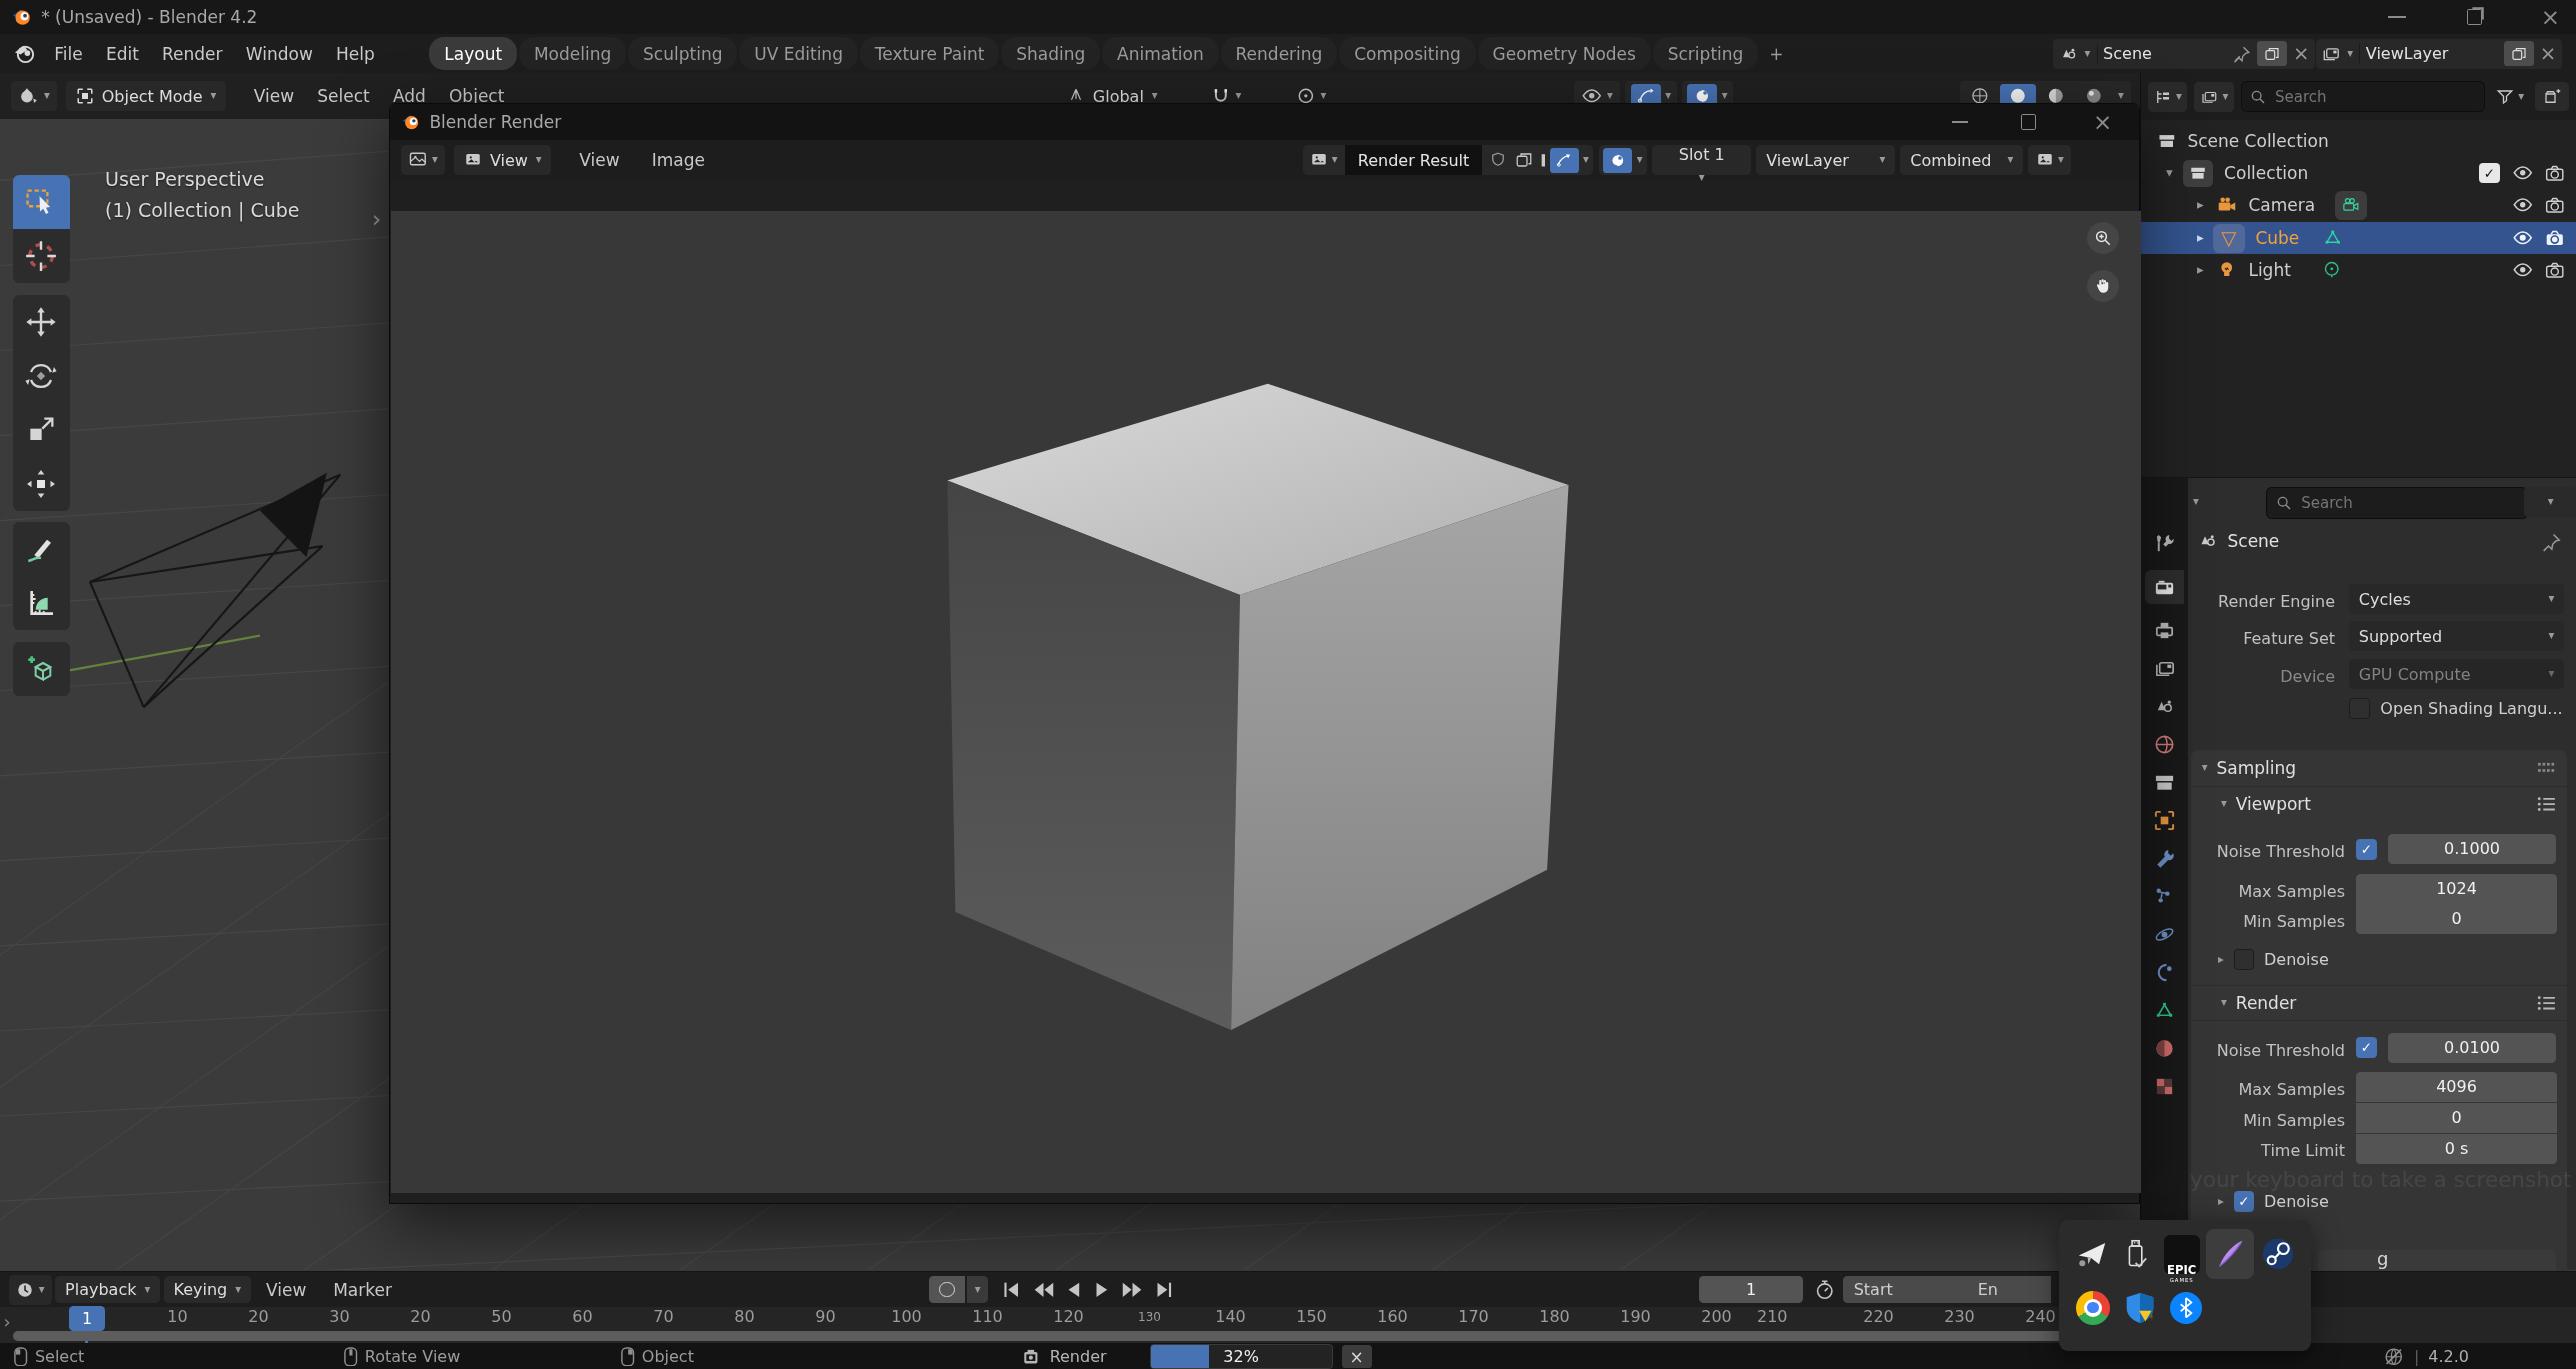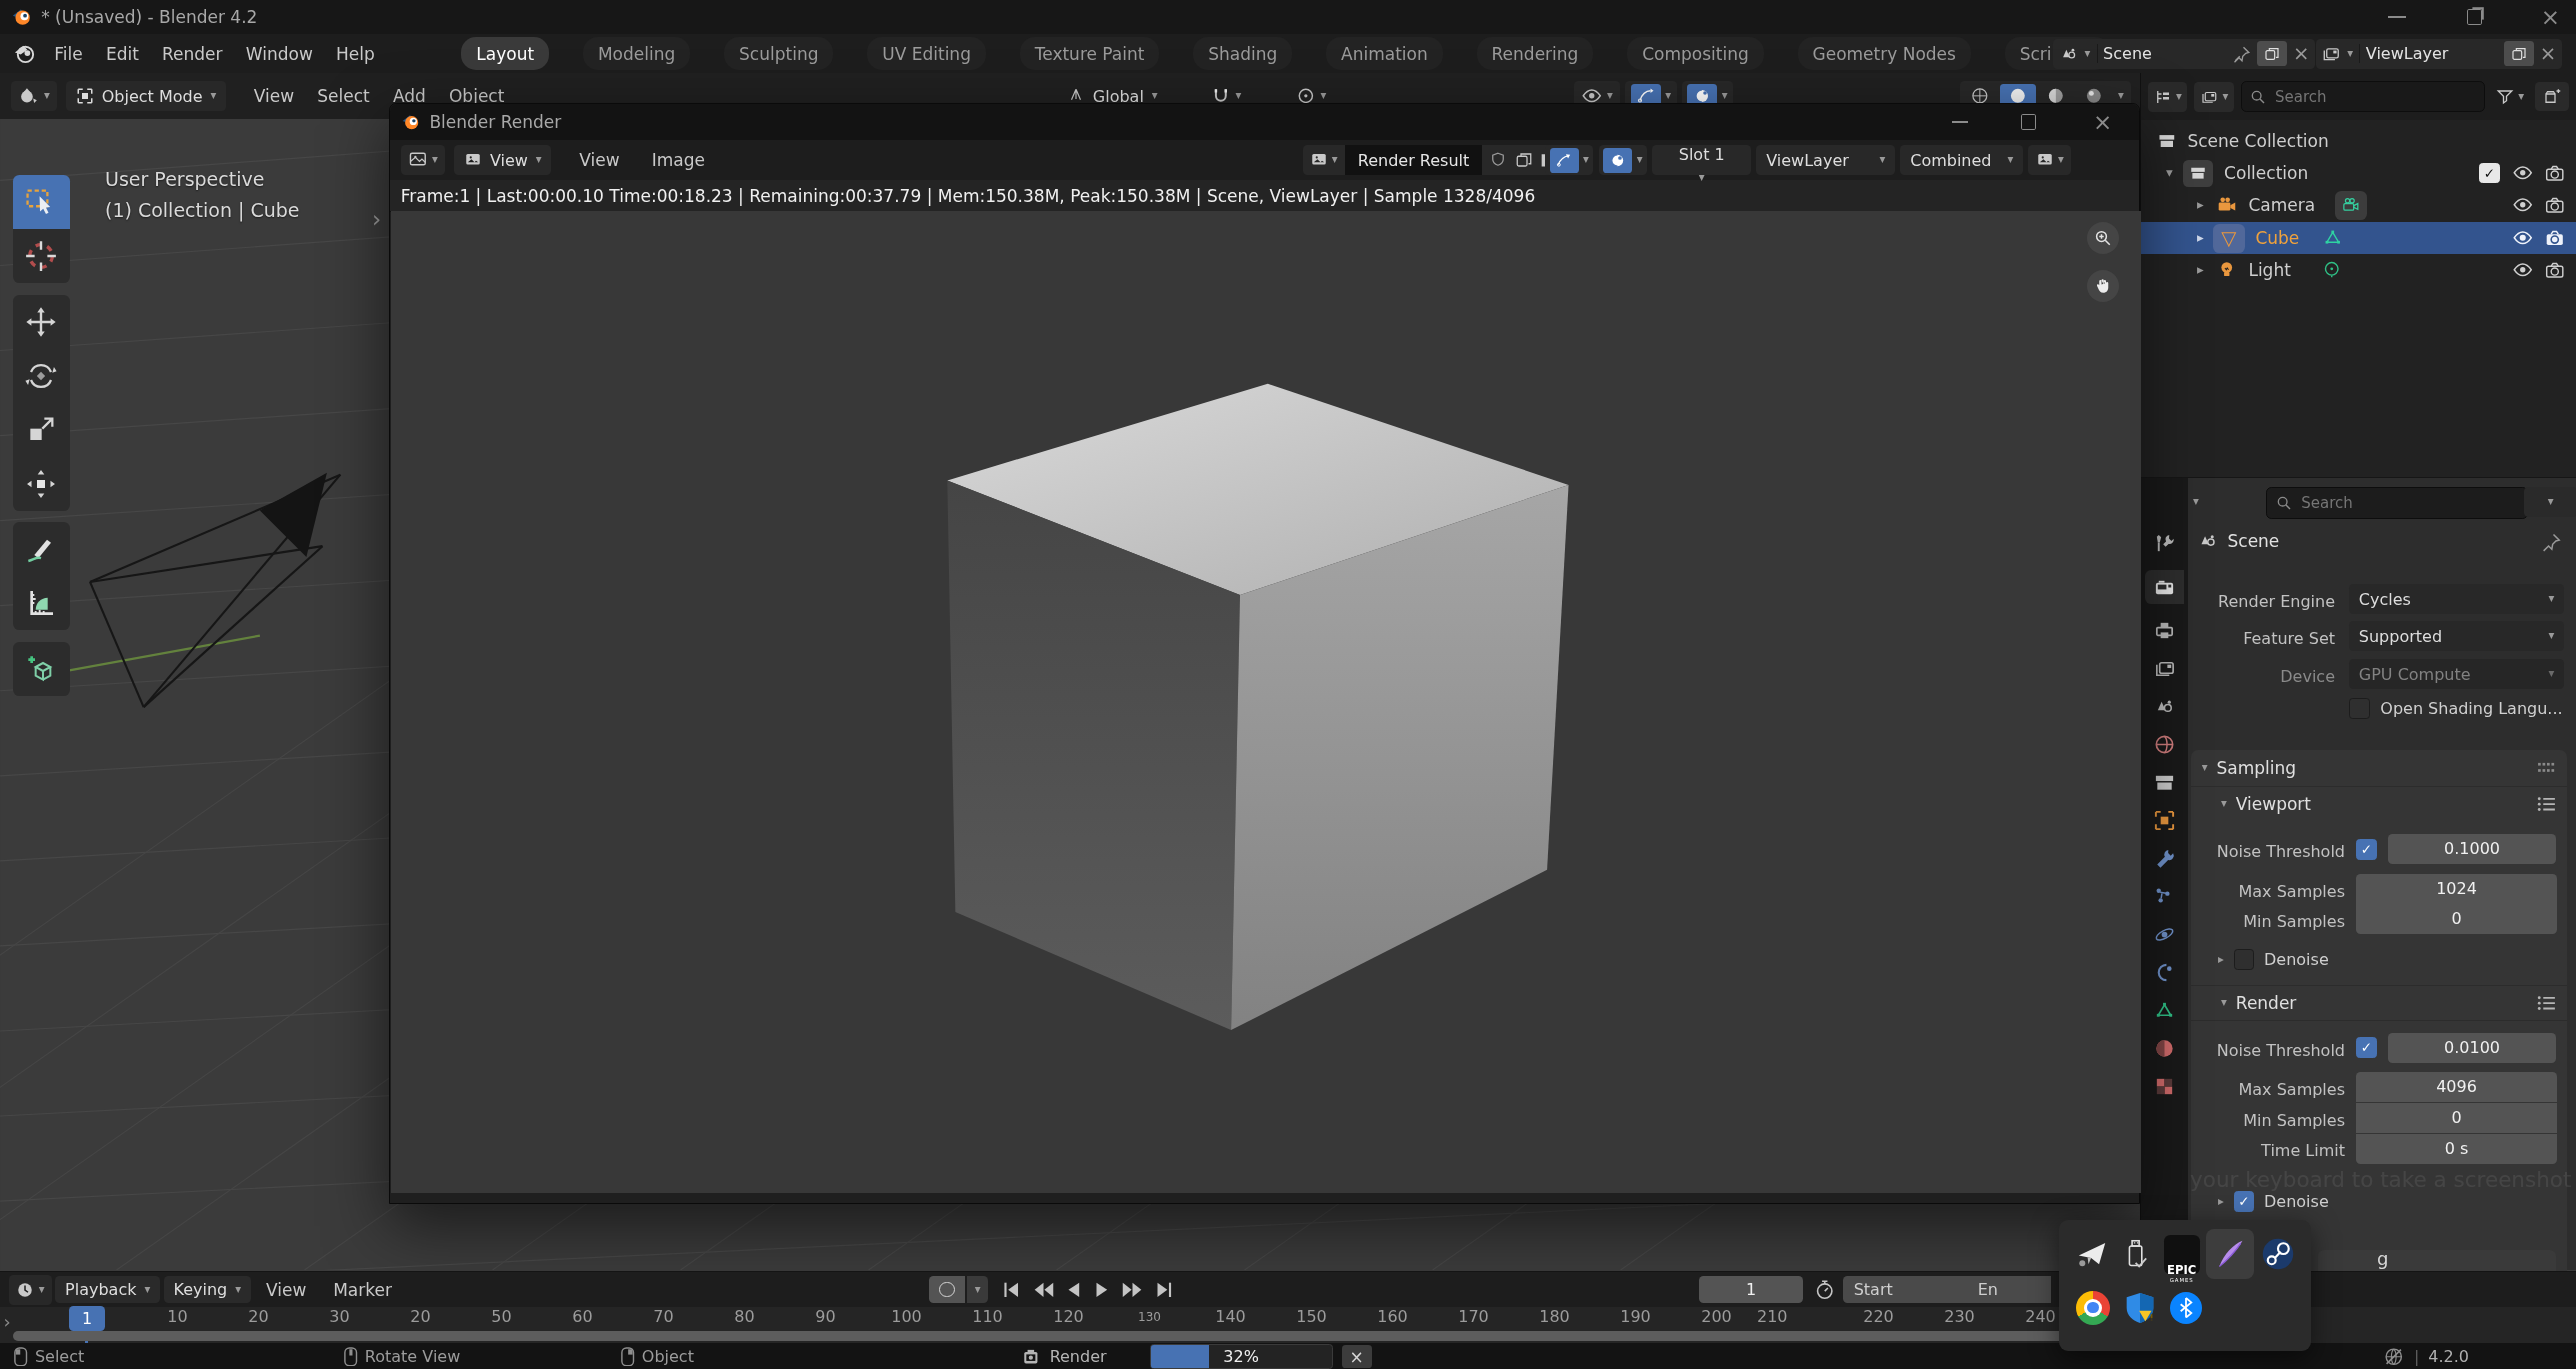--- a/index.html
+++ b/index.html
@@ -2,21 +2,21 @@
 <html style="font-size:14.3px"><head>
 <meta charset="utf-8">
 <style>
   html,body{margin:0;padding:0;background:#000;}
   #app{position:relative;width:2576px;height:1370px;background:#3b3b3b;overflow:hidden;
        font-family:"DejaVu Sans","Liberation Sans",sans-serif;color:#cfcfcf;}
   .abs{position:absolute;}
   .row{display:flex;align-items:center;}
   .chev{font-size:11.6px;color:#9a9a9a;line-height:1;}
   .menu{color:#c9c9c9;font-size:17px;padding:0 11.6px;cursor:default;white-space:nowrap;}
-  .tab{font-size:17px;color:#9b9b9b;background:#232323;padding:6.3px 15px;border-radius:15px;margin-right:1.8px;white-space:nowrap;margin-left:32px;}
+  .tab{font-size:17px;color:#9b9b9b;background:#232323;padding:6.3px 15px;border-radius:15px;margin-right:1.8px;white-space:nowrap;}
   .tab.active{background:#3a3a3a;color:#ffffff;}
   .dd{background:#282828;border-radius:4.5px;display:flex;align-items:center;gap:8px;padding:0 9.8px;height:30px;font-size:16px;color:#dedede;white-space:nowrap;}
   .dd.disabled{color:#828282;background:#262626;}
   .btn{background:#282828;border-radius:4.5px;display:flex;align-items:center;justify-content:center;gap:4.5px;height:30px;padding:0 7.2px;}
   .field{background:#545454;border-radius:4.5px;color:#f1f1f1;font-size:16px;display:flex;align-items:center;justify-content:center;height:29.5px;}
   .plabel{font-size:16px;color:#c2c2c2;text-align:right;position:absolute;white-space:nowrap;}
   .cb{width:20.6px;height:20.6px;border-radius:3.6px;background:#2f2f2f;border:0.9px solid #1c1c1c;display:flex;align-items:center;justify-content:center;font-size:13.4px;color:#fff;box-sizing:border-box;}
   .cb.on{background:#4772b3;border-color:#4772b3;}
   .toolbtn{width:57px;height:54px;background:#2c2c2c;display:flex;align-items:center;justify-content:center;}
   .toolbtn.active{background:#4772b3;}
@@ -757,23 +757,20 @@
           <svg width="18" height="18" viewBox="0 0 24 24">
               <rect x="3" y="4" width="18" height="14" rx="2" fill="#c9c9c9"></rect>
               <path d="M5 15l5-4 4 4 2-2 3 2" fill="#282828"></path>
               <circle cx="9" cy="8.5" r="1.4" fill="#282828"></circle>
             </svg>
           <span class="chev">▾</span>
         </div>
       </div>
     </div>
 
-    <div class="row" style="height:31px;background:#242424;padding:0 10.7px;border-bottom:0.9px solid #131313;">
-      <span style="font-size:17px;color:#f0f0f0;">Frame:1 | Last:00:00.10 Time:00:18.23 | Remaining:00:37.79 | Mem:150.38M, Peak:150.38M | Scene, ViewLayer | Sample 1328/4096</span>
-    </div>
 
     <div class="abs" style="left:0.9px;top:107px;width:1750px;height:982px;background:#383838;overflow:hidden;">
       <svg width="1750" height="982" viewBox="0 0 1954 1097">
         <defs>
           <linearGradient id="topg" x1="0" y1="0" x2="1" y2="1">
               <stop offset="0" stop-color="#dadada"></stop>
               <stop offset="1" stop-color="#aeaeae"></stop>
             </linearGradient>
           <linearGradient id="leftg" x1="0" y1="0" x2="0" y2="1">
               <stop offset="0" stop-color="#454545"></stop>

